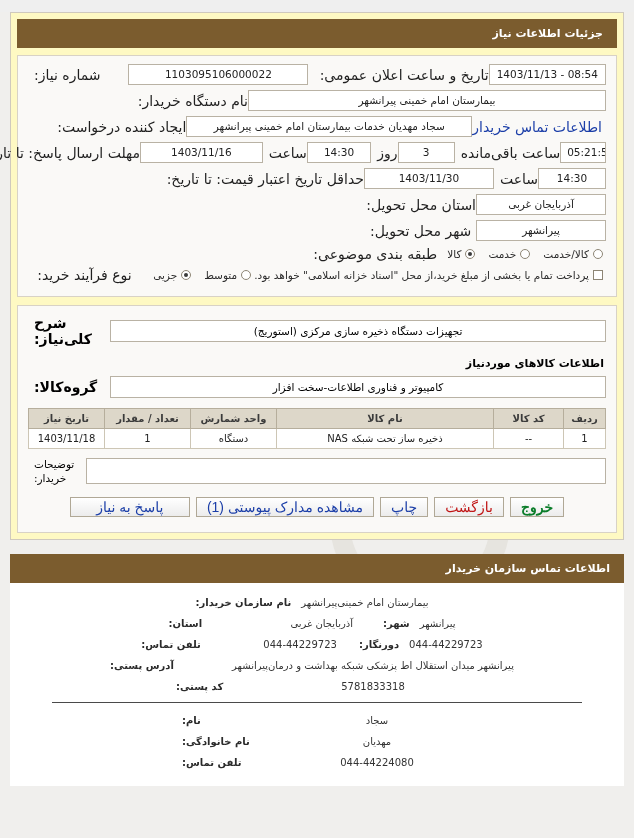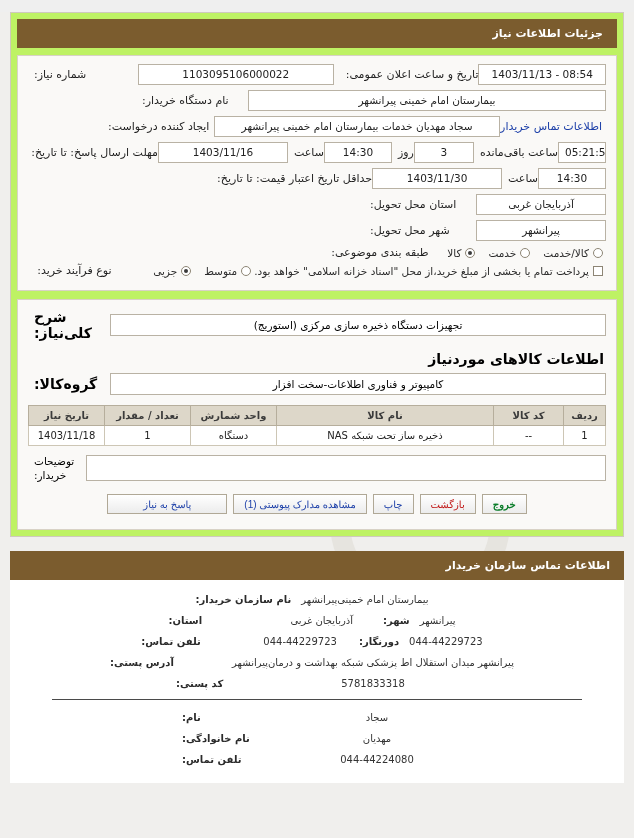--- a/index.html
+++ b/index.html
@@ -37,21 +37,21 @@
     position: absolute;
     left: 40px; top: 150px;
     font-size: 150px;
     color: #e6e4df;
     font-family: "DejaVu Serif", serif;
   }
   .content { position: relative; z-index: 2; }
 
   .outer-frame {
     margin: 12px 10px 0 10px;
-    background: #bef264;
+    background: #fef9c3;
     border: 1px solid #cfc9bd;
     padding: 6px;
   }
   .section-header {
     background: #7b5c2e;
     color: #ffffff;
     font-size: 11px;
     font-weight: bold;
     padding: 8px 14px;
     text-align: right;
@@ -68,21 +68,21 @@
     justify-content: flex-start;
     margin-bottom: 5px;
     font-size: 10.5px;
     color: #2c2c2c;
   }
   .lbl {
     text-align: left;
     padding-left: 6px;
     white-space: nowrap;
     color: #1f1f1f;
-    font-size: 11px;
+    font-size: 14px;
   }
   .field {
     border: 1px solid #b9b2a4;
     background: #ffffff;
     height: 21px;
     line-height: 19px;
     padding: 0 6px;
     font-size: 10.5px;
     text-align: center;
     color: #222;
@@ -145,21 +145,21 @@
   .need-field {
     border: 1px solid #b9b2a4;
     background: #fff;
     height: 22px; line-height: 20px;
     flex: 1;
     text-align: center;
     font-size: 10.5px;
   }
   .section-title {
     font-weight: bold;
-    font-size: 14px;
+    font-size: 11px;
     text-align: right;
     margin: 10px 2px 6px 0;
   }
   table.goods {
     width: 100%;
     border-collapse: collapse;
     font-size: 10px;
     background: #fff;
   }
   table.goods th {
@@ -197,21 +197,21 @@
   }
   .btn-bar {
     display: flex;
     justify-content: center;
     gap: 6px;
     margin: 12px 0 6px 0;
   }
   .btn {
     border: 1px solid #b0a896;
     background: linear-gradient(#ffffff, #ececec);
-    font-size: 10px;
+    font-size: 14px;
     padding: 3px 10px;
     height: 20px;
     line-height: 13px;
     color: #1b3ea8;
     cursor: pointer;
     white-space: nowrap;
   }
   .btn.red { color: #c01414; }
   .btn.green { color: #0a7d2a; font-weight: bold; }
   .btn.wide { min-width: 120px; text-align: center; }

